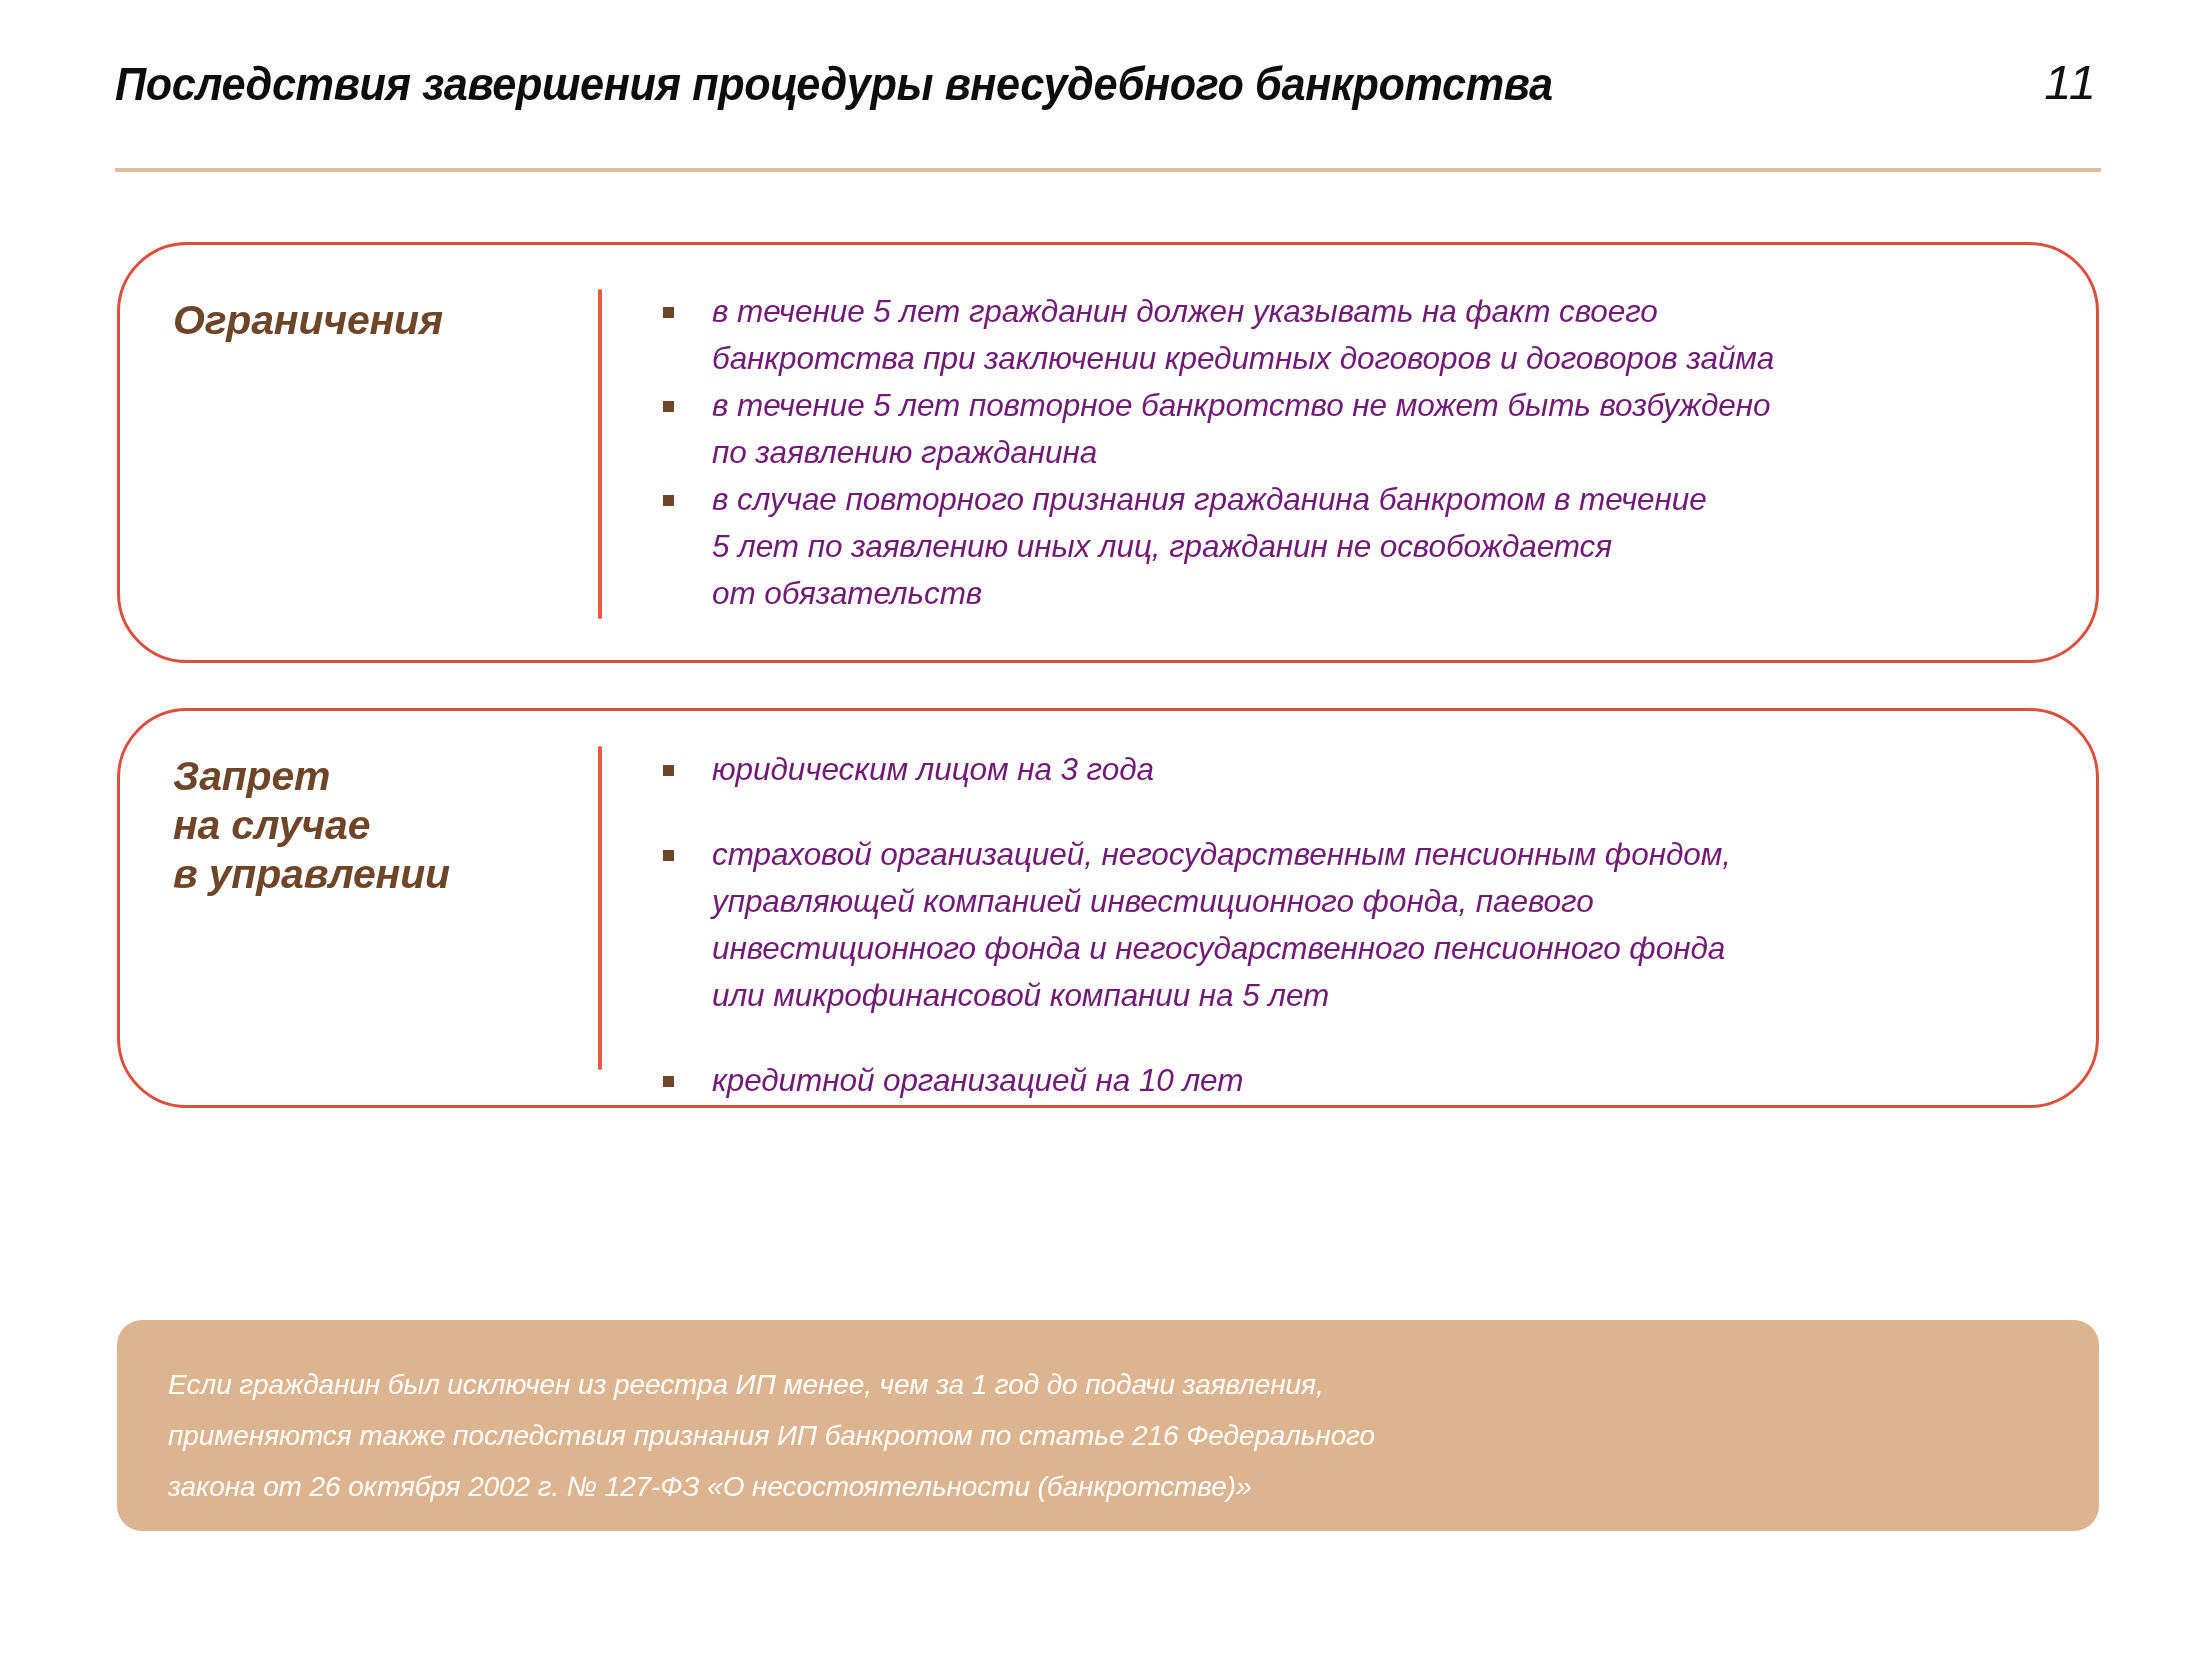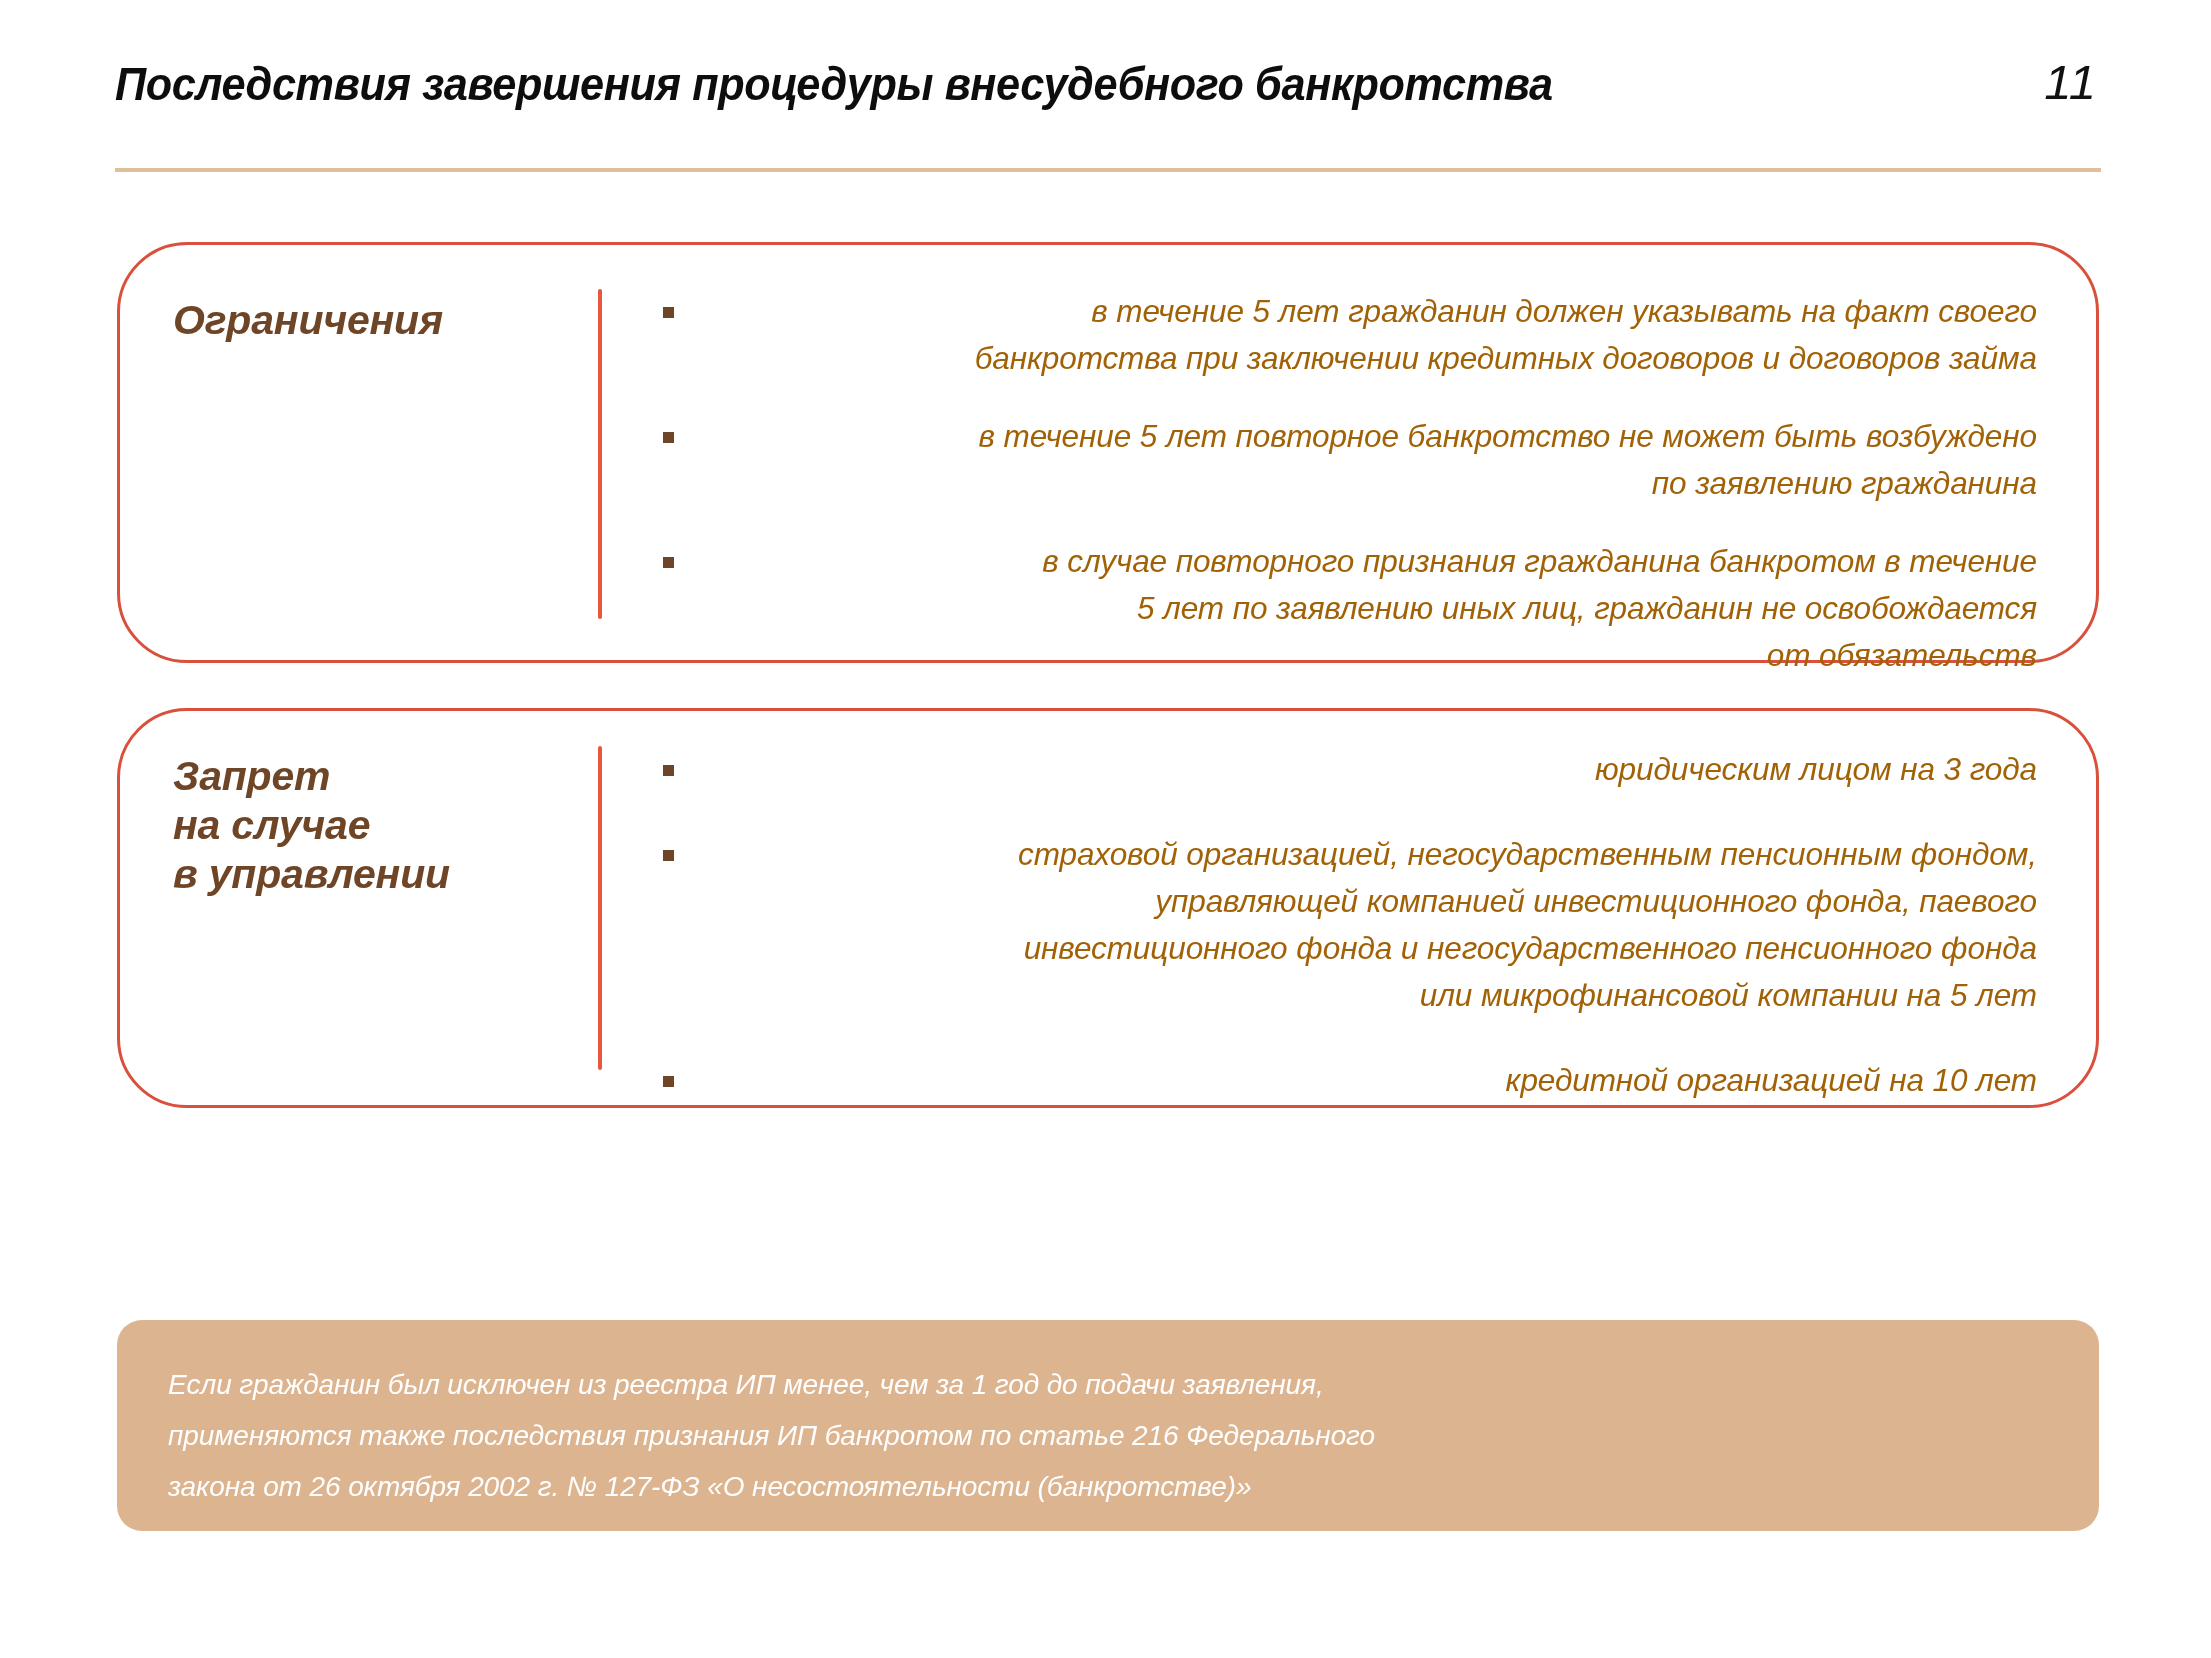--- a/index.html
+++ b/index.html
@@ -125,28 +125,27 @@
     margin: 0;
     padding: 0;
     box-sizing: border-box;
   }
   #card-restrictions .bullets { padding: 43px 39px 0 53px; }
   #card-ban .bullets { padding: 35px 39px 0 53px; }
 
   .bullet {
     position: relative;
     padding-left: 57px;
-    color: #a16207;
+    color: #701a75;
     font-size: 32px;
     line-height: 47px;
     font-weight: 400;
     letter-spacing: -0.1px;
-    text-align: right;
-  }
-  .bullet + .bullet { margin-top: 31px; }
+  }
+  .bullet + .bullet { }
   #card-ban .bullet + .bullet { margin-top: 38px; }
 
   .bullet-marker {
     position: absolute;
     left: 7.8px;
     top: 18.5px;
     width: 11.7px;
     height: 11.7px;
     background: #6e4526;
   }

